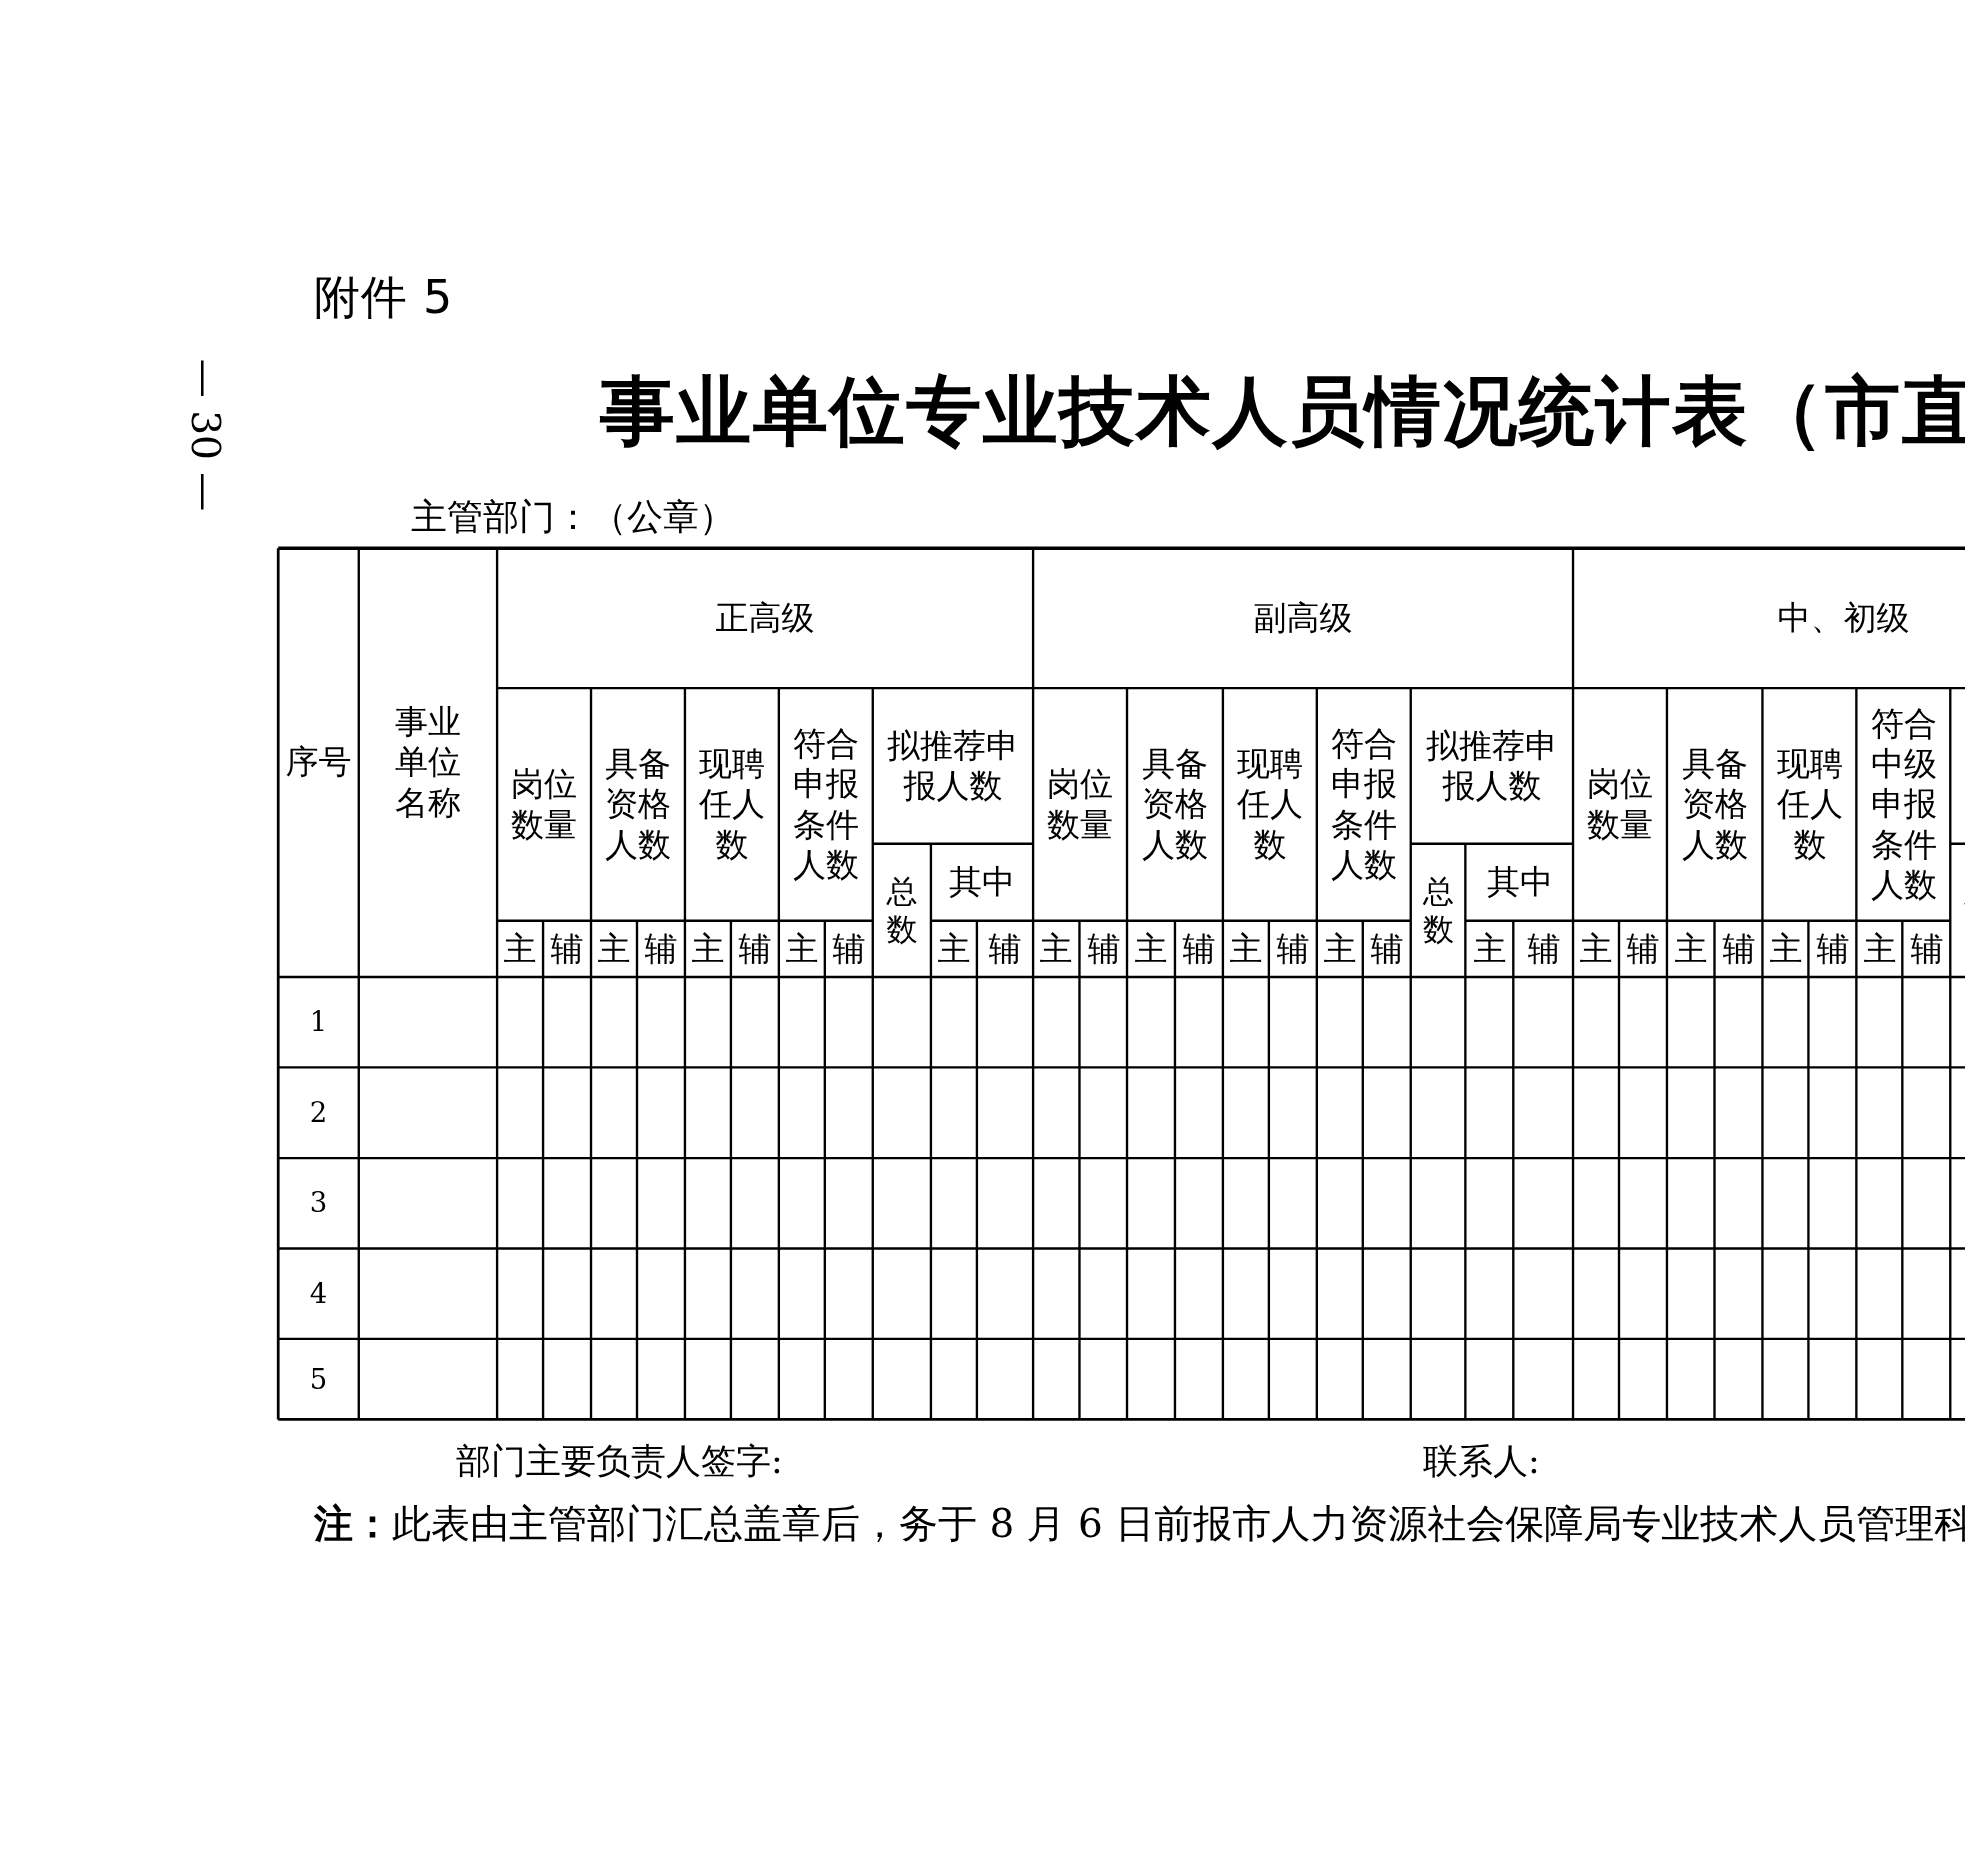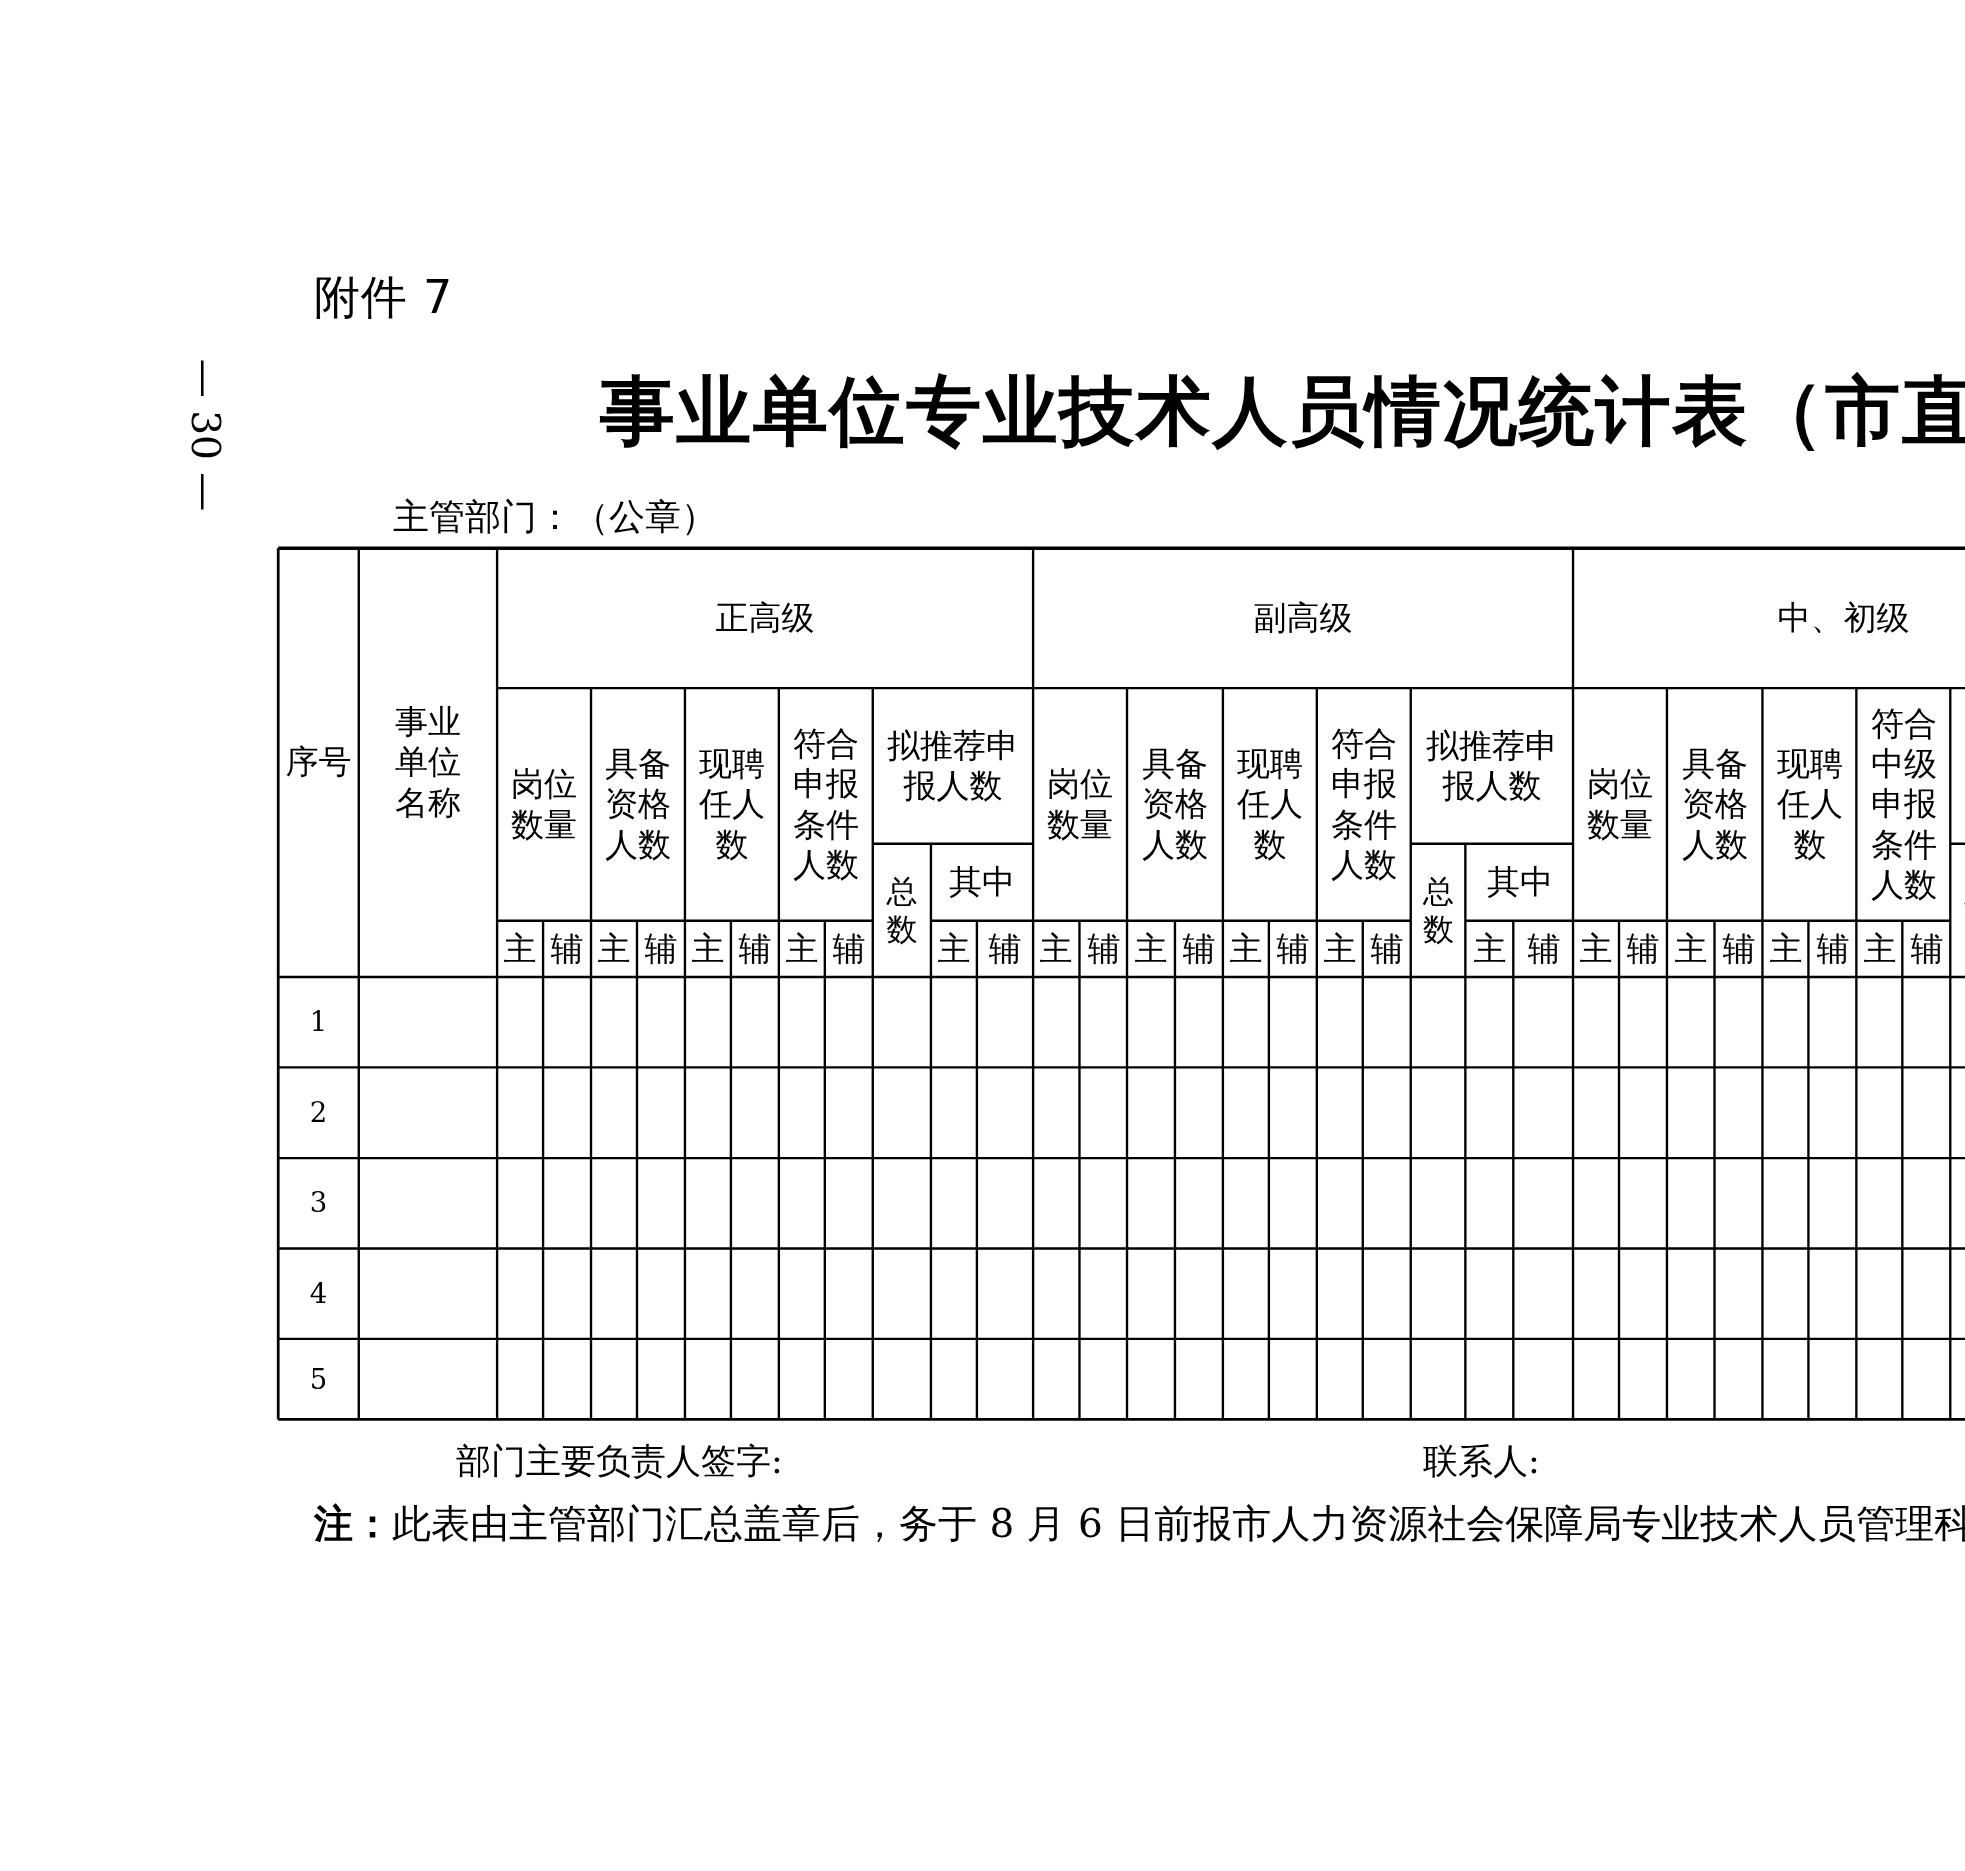--- a/index.html
+++ b/index.html
@@ -3,34 +3,34 @@
 <meta charset="utf-8">
 <style>
   html,body{margin:0;padding:0;background:#fff;}
   body{width:2647px;height:1871px;position:relative;overflow:hidden;font-family:"DejaVu Sans","Liberation Sans",sans-serif;color:#000;}
   .abs{position:absolute;}
   .attach{left:314px;top:267px;font-size:46px;letter-spacing:0.8px;}
   .pagenum{left:165px;top:346px;width:79px;height:177px;}
   .pagenum span{position:absolute;left:50%;top:50%;transform:translate(-50%,-50%) rotate(90deg);white-space:nowrap;font-family:"DejaVu Serif","Liberation Serif",serif;font-size:39px;}
   .title{left:0;width:2647px;top:362px;text-align:center;font-family:"DejaVu Serif","Liberation Serif",serif;font-weight:bold;font-size:75px;letter-spacing:1.6px;padding-left:7.9px;box-sizing:border-box;}
   .sub{top:493px;font-family:"DejaVu Serif","Liberation Serif",serif;font-size:36px;}
-  .dept{left:393px;}
+  .dept{left:411px;}
   .grid{left:0;top:0;width:2647px;height:1871px;}
   .cell{position:absolute;display:flex;align-items:center;justify-content:center;text-align:center;font-size:33px;line-height:1.22;box-sizing:border-box;}
   .cell.sm{font-size:31px;}
   .rownum{font-family:"DejaVu Serif","Liberation Serif",serif;font-size:27.5px;}
   .foot{top:1438px;font-family:"DejaVu Serif","Liberation Serif",serif;font-size:35px;}
   .note{left:314px;top:1497px;font-family:"DejaVu Serif","Liberation Serif",serif;font-size:39px;}
   .note b{font-weight:bold;}
   .dataslot{position:absolute;box-sizing:border-box;}
 </style>
 </head>
 <body>
 
-<div class="abs attach">附件 7</div>
+<div class="abs attach">附件 5</div>
 <div class="abs pagenum">
     <span>— 30 —</span>
   </div>
 <div class="abs title">事业单位专业技术人员情况统计表（市直）</div>
 <div class="abs sub dept">主管部门：（公章）</div>
 
 <svg class="abs grid" viewBox="0 0 6736 4761" xmlns="http://www.w3.org/2000/svg" id="gridsvg">
     <line x1="708" y1="1395" x2="6063" y2="1395" stroke="#000" stroke-width="9"></line>
     <line x1="708" y1="3612" x2="6063" y2="3612" stroke="#000" stroke-width="7"></line>
     <line x1="708" y1="1395" x2="708" y2="3612" stroke="#000" stroke-width="7"></line>

